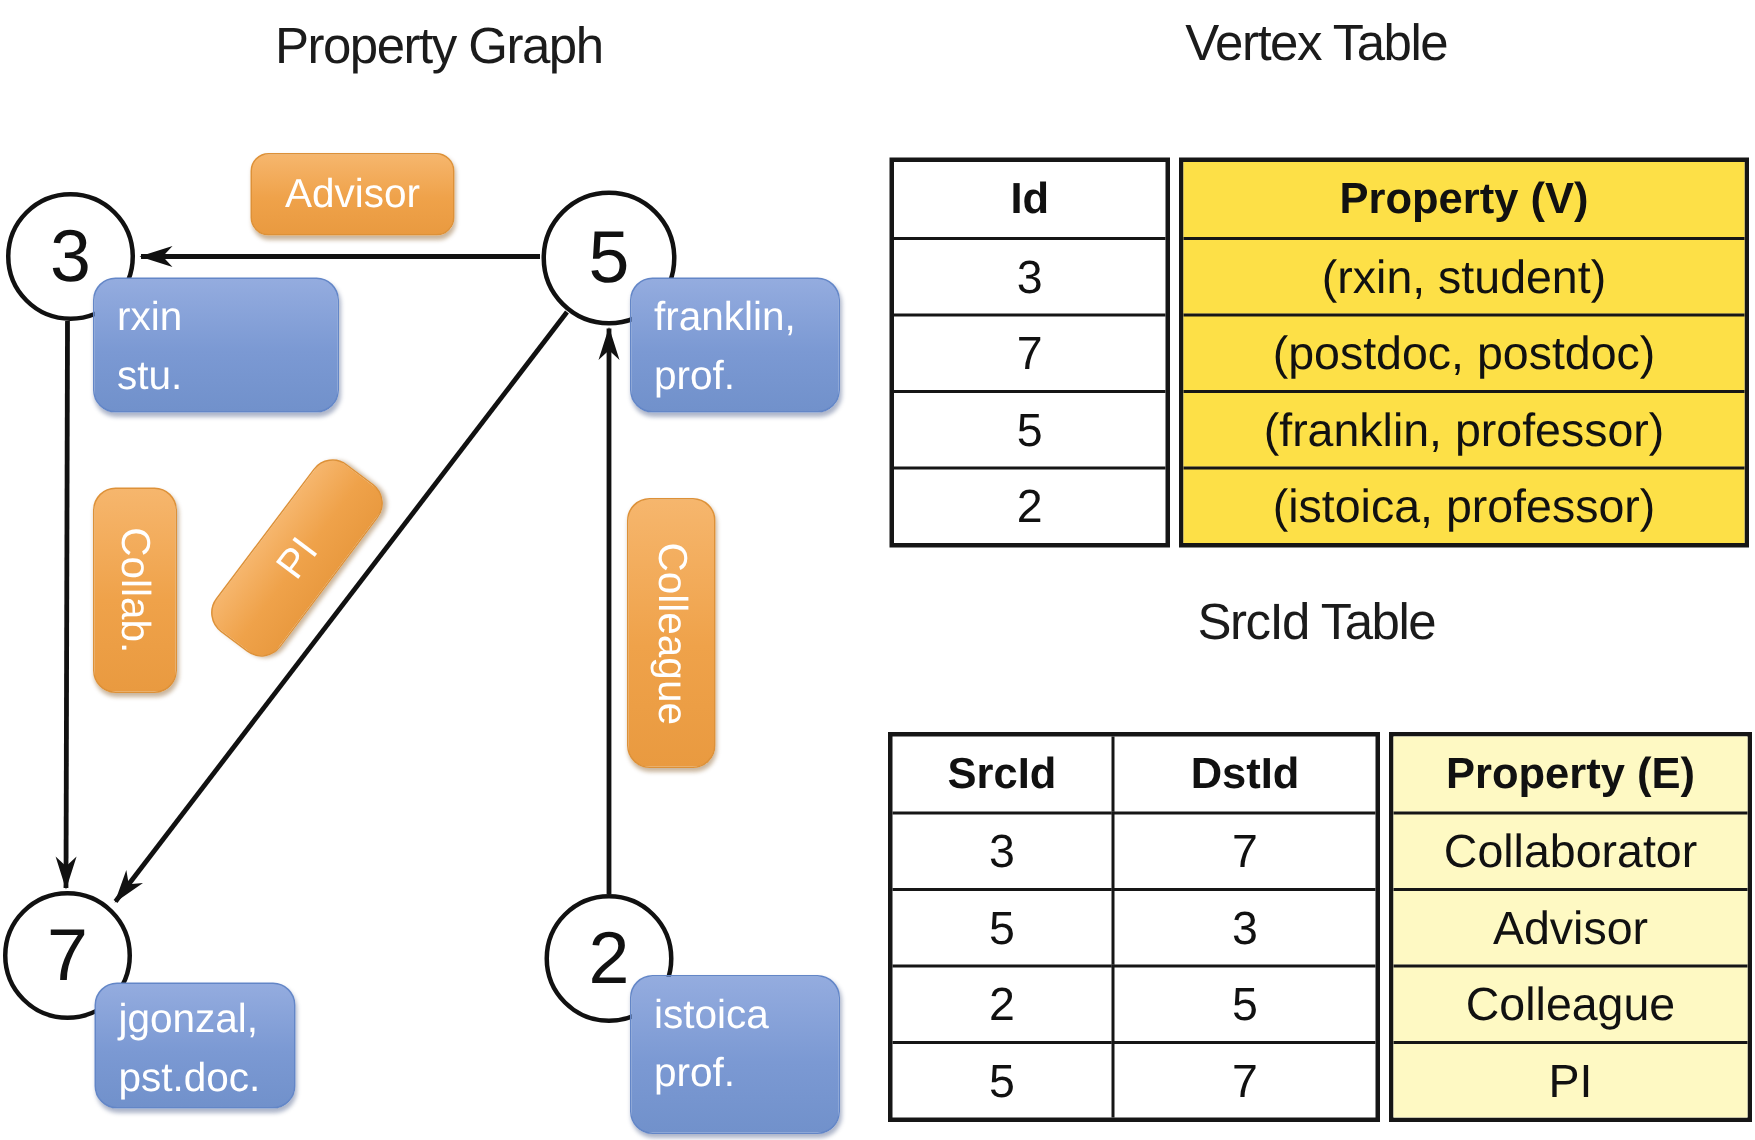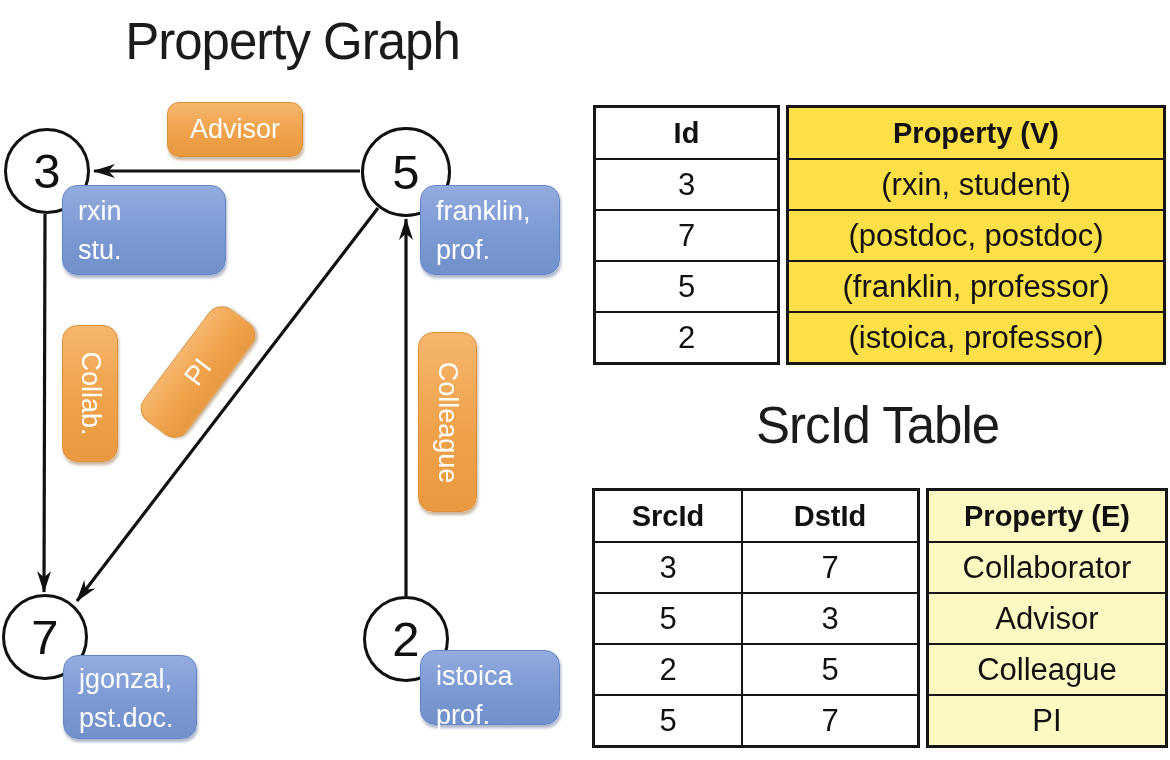--- a/index.html
+++ b/index.html
@@ -2,21 +2,21 @@
 <html><head>
 <meta charset="utf-8">
 <style>
   html,body{margin:0;padding:0;background:#fff;}
   .canvas{
     position:relative;width:1170px;height:760px;background:#fff;overflow:hidden;
     font-family:"Liberation Sans", sans-serif;color:#161616;
   }
   .sec-title{
     position:absolute;width:585px;text-align:center;
-    font-size:51px;font-weight:400;letter-spacing:-1px;color:#1b1b1b;
+    font-size:34px;font-weight:400;letter-spacing:-1px;color:#1b1b1b;
   }
   
   svg.edges{position:absolute;left:0;top:0;z-index:1;}
   .node{
     position:absolute;z-index:2;background:#fff;border:3.5px solid #111;
     border-radius:50%;display:flex;align-items:center;justify-content:center;
     font-size:49px;color:#111;box-sizing:border-box;
   }
   .pill{
     position:absolute;z-index:3;
@@ -53,20 +53,21 @@
   .egrid .cell{border-top:2px solid #161616;}
   .egrid .cell:nth-child(2n){border-left:2px solid #161616;}
   .egrid .cell:nth-child(-n+2){border-top:none;height:50px;}
 </style>
 </head>
 <body>
 
 <div class="canvas">
 
   <div class="sec-title" style="left:0;top:12px;">Property Graph</div>
+  <div class="sec-title" style="left:585px;top:10px;">Vertex Table</div>
   <div class="sec-title" style="left:585px;top:396px;">SrcId Table</div>
 
   <svg class="edges" width="585" height="760" viewBox="0 0 585 760">
     <defs>
       <marker id="arrow" viewBox="0 0 24 16" refX="22" refY="8" markerWidth="24" markerHeight="16" markerUnits="userSpaceOnUse" orient="auto">
         <path d="M1,1 L23,8 L1,15 L7.5,8 Z" fill="#111"></path>
       </marker>
     </defs>
     <line x1="360" y1="171" x2="94" y2="171" stroke="#111" stroke-width="3.2" marker-end="url(#arrow)"></line>
     <line x1="45" y1="214" x2="44" y2="592" stroke="#111" stroke-width="3.2" marker-end="url(#arrow)"></line>
@@ -105,21 +106,21 @@
     <div>stu.</div>
   </div>
   <div class="pbox" style="left:420px;top:185px;width:140px;height:90px;">
     <div>franklin,</div>
     <div>prof.</div>
   </div>
   <div class="pbox" style="left:63px;top:655px;width:134px;height:84px;padding-top:4px;">
     <div>jgonzal,</div>
     <div>pst.doc.</div>
   </div>
-  <div class="pbox" style="left:420px;top:650px;width:140px;height:75px;">
+  <div class="pbox" style="left:420px;top:650px;width:140px;height:106px;">
     <div>istoica</div>
     <div>prof.</div>
   </div>
 
   <div class="table" style="left:593px;top:105px;">
     <div class="tcol" style="width:187px;">
       <div class="cell th">Id</div>
       <div class="cell">3</div>
       <div class="cell">7</div>
       <div class="cell">5</div>

